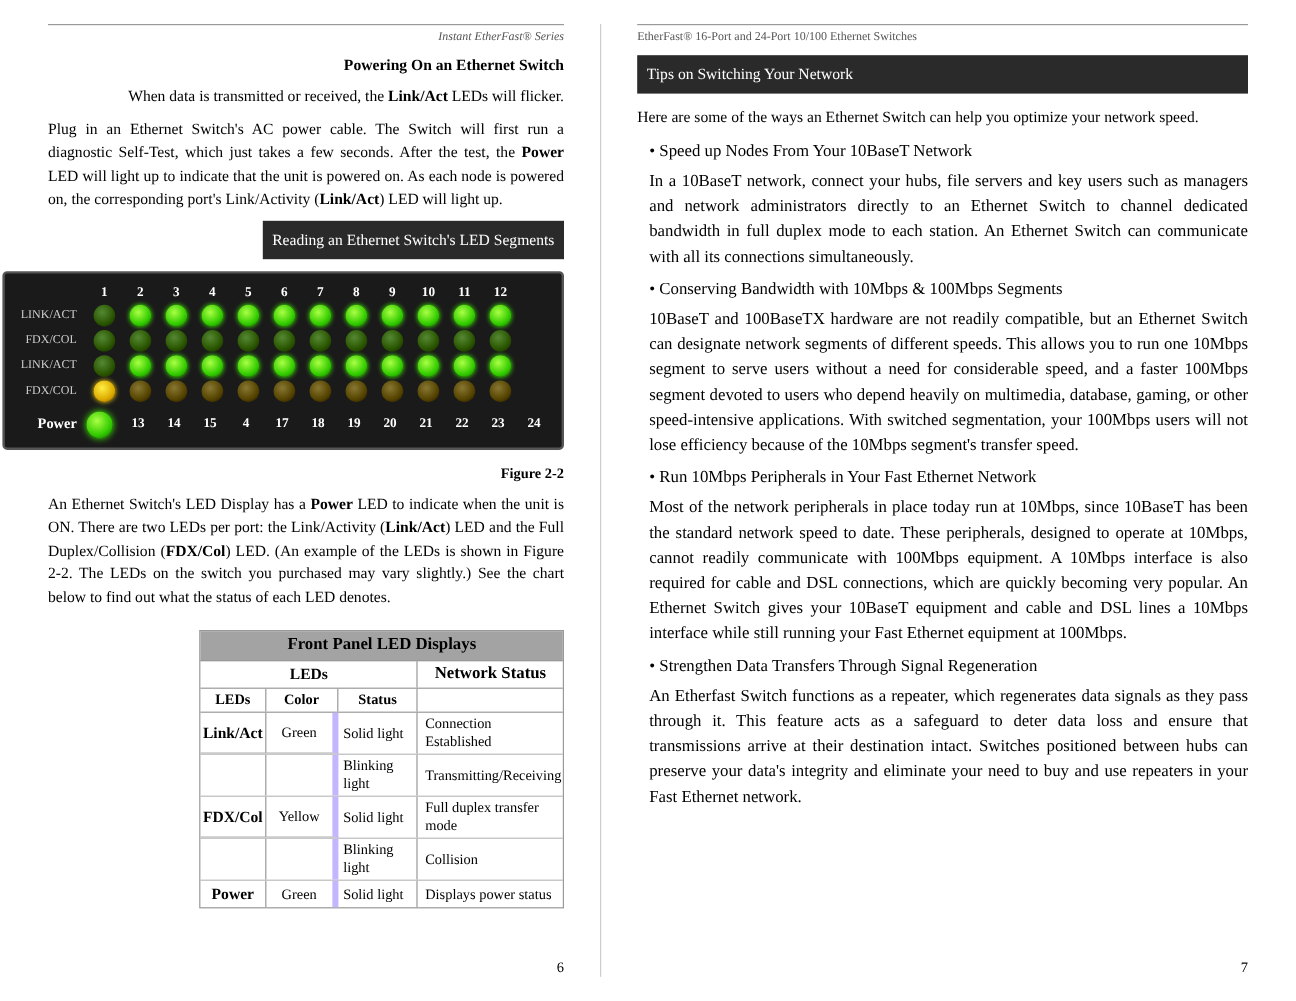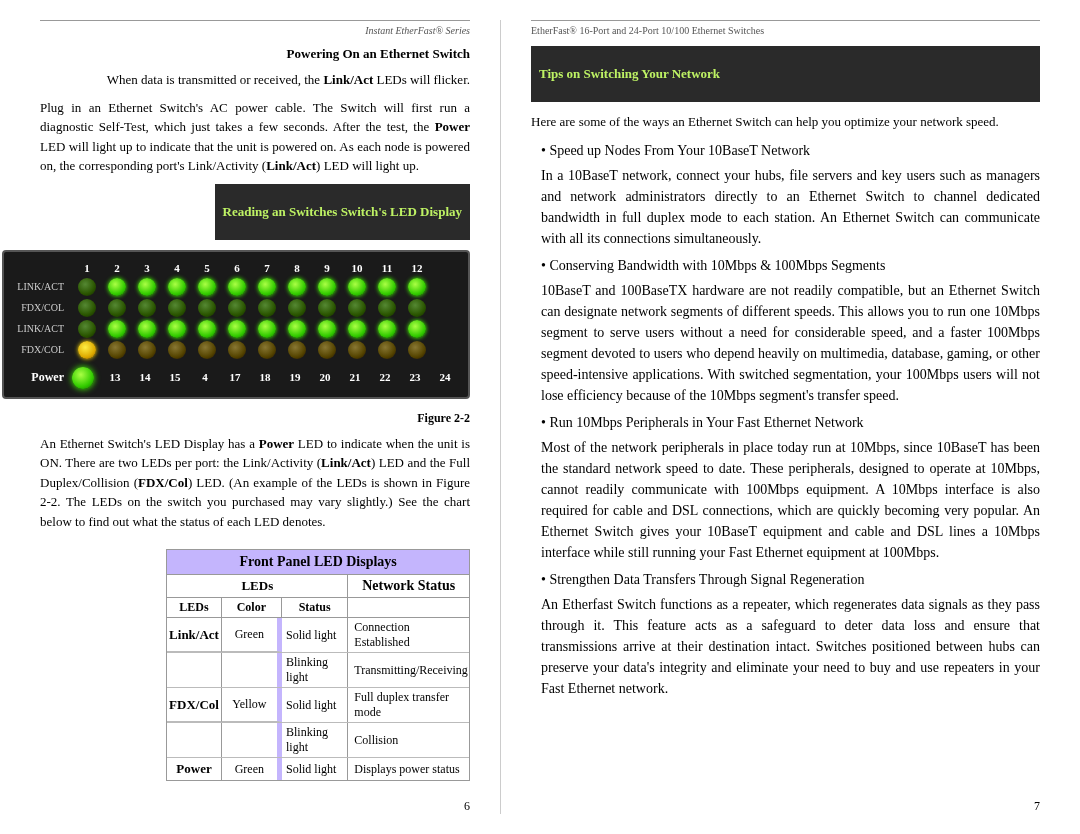--- a/index.html
+++ b/index.html
@@ -50,24 +50,24 @@
       color: #555;
       margin-bottom: 10px;
     }
     .section-title-plain {
       font-weight: bold;
       font-size: 13px;
       margin-bottom: 8px;
     }
     .section-title-box {
       background: #2a2a2a;
-      color: #bef264;
-      font-weight: bold;
-      font-size: 13px;
-      padding: 20px 8px;
+      color: #ffffff;
+      font-weight: normal;
+      font-size: 13px;
+      padding: 8px 8px;
       margin-bottom: 10px;
     }
     .body-text-justify {
       font-size: 13px;
       line-height: 1.5;
       margin-bottom: 8px;
       text-align: justify;
     }
     .figure-caption {
       text-align: center;
@@ -161,21 +161,21 @@
       margin-top: 2px;
       margin-left: 68px;
     }
 
     
     .table-container {
       border: 1px solid #999;
       margin-top: 10px;
     }
     .table-title {
-      background: #c4b5fd;
+      background: #a3a3a3;
       text-align: center;
       font-weight: bold;
       font-size: 14px;
       padding: 4px;
       border-bottom: 1px solid #999;
     }
     .table-header-row {
       display: flex;
       border-bottom: 1px solid #999;
     }
@@ -278,21 +278,21 @@
     <div class="header-text">Instant EtherFast® Series</div>
 
     <div class="section-title-plain">Powering On an Ethernet Switch</div>
     <div class="body-text-justify">
       When data is transmitted or received, the <strong>Link/Act</strong> LEDs will flicker.
     </div>
     <div class="body-text-justify">
       Plug in an Ethernet Switch's AC power cable. The Switch will first run a diagnostic Self-Test, which just takes a few seconds.  After the test, the <strong>Power</strong> LED will light up to indicate that the unit is powered on.  As each node is powered on, the corresponding port's Link/Activity (<strong>Link/Act</strong>) LED will light up.
     </div>
 
-    <div class="section-title-box">Reading an Switches Switch's LED Display</div>
+    <div class="section-title-box">Reading an Ethernet Switch's LED Segments</div>
 
     <div class="led-display-box">
 
       <div class="led-port-numbers">
         <div class="port-num">1</div>
         <div class="port-num">2</div>
         <div class="port-num">3</div>
         <div class="port-num">4</div>
         <div class="port-num">5</div>
         <div class="port-num">6</div>

